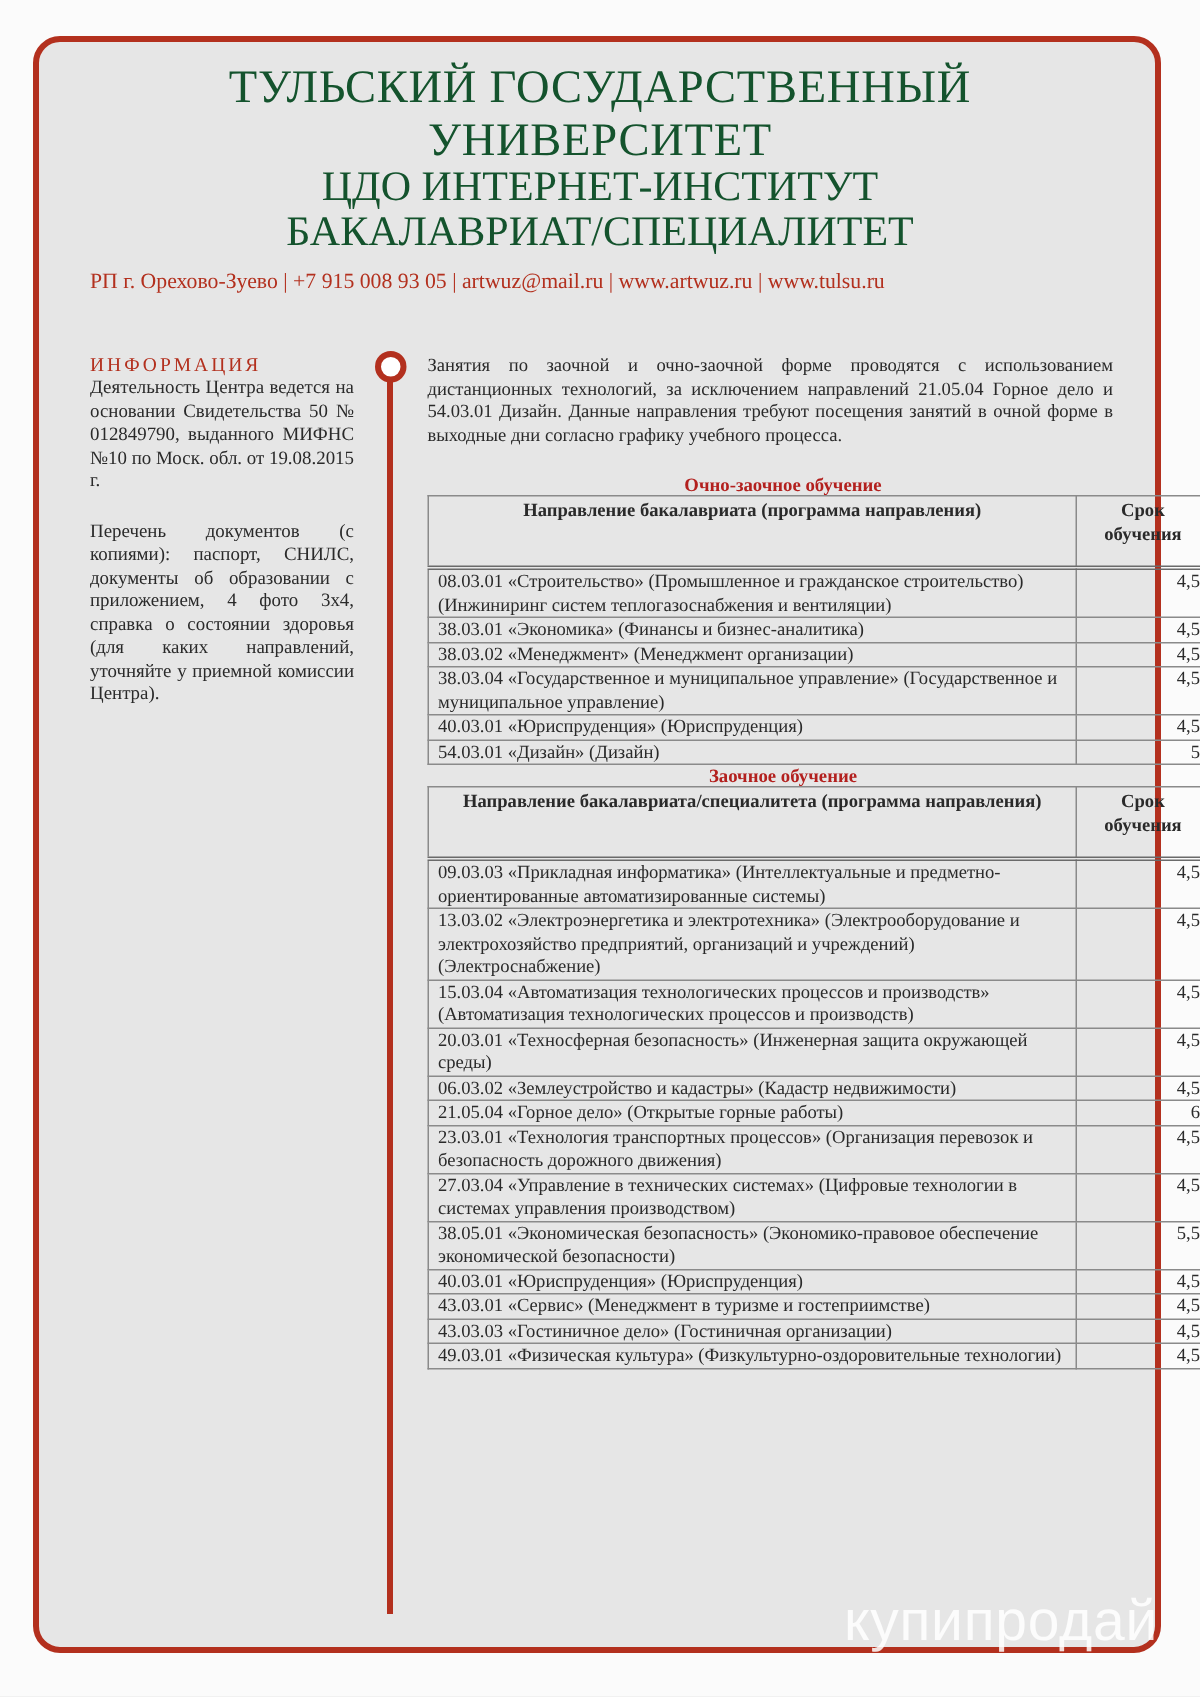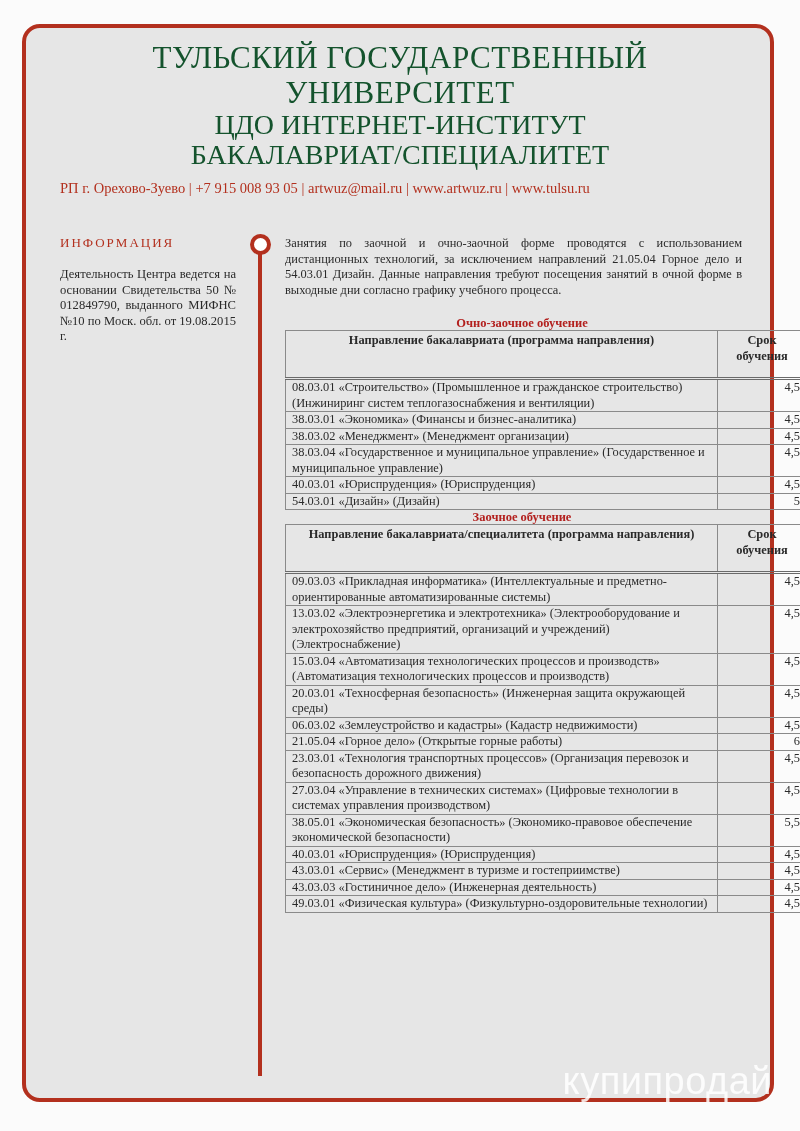--- a/index.html
+++ b/index.html
@@ -11,21 +11,21 @@
     .frame {
       position: absolute; left: 22px; top: 24px; width: 752px; height: 1078px;
       background: #e6e6e6; border: 4px solid #b3301e; border-radius: 18px;
       box-sizing: border-box;
     }
     .header { position: absolute; left: 0; top: 40px; width: 800px; text-align: center; color: #14532d; }
     .h1 { font-size: 31px; line-height: 35px; letter-spacing: 0.5px; }
     .h2 { font-size: 28px; line-height: 30px; }
     .contacts { position: absolute; left: 60px; top: 180px; font-size: 14.5px; color: #b3301e; white-space: nowrap; }
     .side { position: absolute; left: 60px; top: 235px; width: 176px; }
-    .side-title { color: #b3301e; font-size: 13px; letter-spacing: 2px; margin-bottom: 16px; }
+    .side-title { color: #b3301e; font-size: 13px; letter-spacing: 2px; }
     .side p { margin: 0 0 18px 0; font-size: 12.6px; line-height: 15.5px; text-align: justify; }
     .timeline-line { position: absolute; left: 258px; top: 246px; width: 4px; height: 830px; background: #b3301e; }
     .timeline-dot { position: absolute; left: 250px; top: 234px; width: 13px; height: 13px; border: 4px solid #b3301e; border-radius: 50%; background: #fff; }
     .main { position: absolute; left: 285px; top: 236px; width: 474px; }
     .intro { font-size: 12.4px; line-height: 15.5px; text-align: justify; margin: 0 17px 18px 0; }
     .tcap { text-align: center; color: #b3201e; font-weight: bold; font-size: 12.5px; line-height: 14px; }
     table { width: 522px; border-collapse: collapse; font-size: 12.4px; line-height: 15.5px; }
     th, td { border: 1px solid #8a8a8a; padding: 0 6px; vertical-align: top; }
     th { font-weight: bold; text-align: center; height: 44px; padding-top: 2px; }
     thead tr { border-bottom: 3px double #6a6a6a; }
@@ -48,20 +48,21 @@
   <div class="h2">БАКАЛАВРИАТ/СПЕЦИАЛИТЕТ</div>
 </div>
 
 <div class="contacts">
   <span>РП г. Орехово-Зуево</span><span> | </span><span>+7 915 008 93 05</span><span> | </span><span>artwuz@mail.ru</span><span> | </span><span>www.artwuz.ru</span><span> | </span><span>www.tulsu.ru</span>
 </div>
 
 <div class="side">
   <div class="side-title">ИНФОРМАЦИЯ</div>
   <p>Деятельность Центра ведется на основании Свидетельства 50 № 012849790, выданного МИФНС №10 по Моск. обл. от 19.08.2015 г.</p>
+  <p>Перечень документов (с копиями): паспорт, СНИЛС, документы об образовании с приложением, 4 фото 3х4, справка о состоянии здоровья (для каких направлений, уточняйте у приемной комиссии Центра).</p>
 </div>
 
 <div class="timeline-line"></div>
 <div class="timeline-dot"></div>
 
 <div class="main">
   <p class="intro">Занятия по заочной и очно-заочной форме проводятся с использованием дистанционных технологий, за исключением направлений 21.05.04 Горное дело и 54.03.01 Дизайн. Данные направления требуют посещения занятий в очной форме в выходные дни согласно графику учебного процесса.</p>
   <div id="tables">
       <div class="tcap">Очно-заочное обучение</div>
       <table>
@@ -145,21 +146,21 @@
           </tr>
           <tr>
             <td>40.03.01 «Юриспруденция» (Юриспруденция)</td>
             <td class="val">4,5</td>
           </tr>
           <tr>
             <td>43.03.01 «Сервис» (Менеджмент в туризме и гостеприимстве)</td>
             <td class="val">4,5</td>
           </tr>
           <tr>
-            <td>43.03.03 «Гостиничное дело» (Инженерная деятельность)</td>
+            <td>43.03.03 «Гостиничное дело» (Гостиничная организации)</td>
             <td class="val">4,5</td>
           </tr>
           <tr>
             <td>49.03.01 «Физическая культура» (Физкультурно-оздоровительные технологии)</td>
             <td class="val">4,5</td>
           </tr>
         </tbody>
       </table>
     </div>
 </div>

